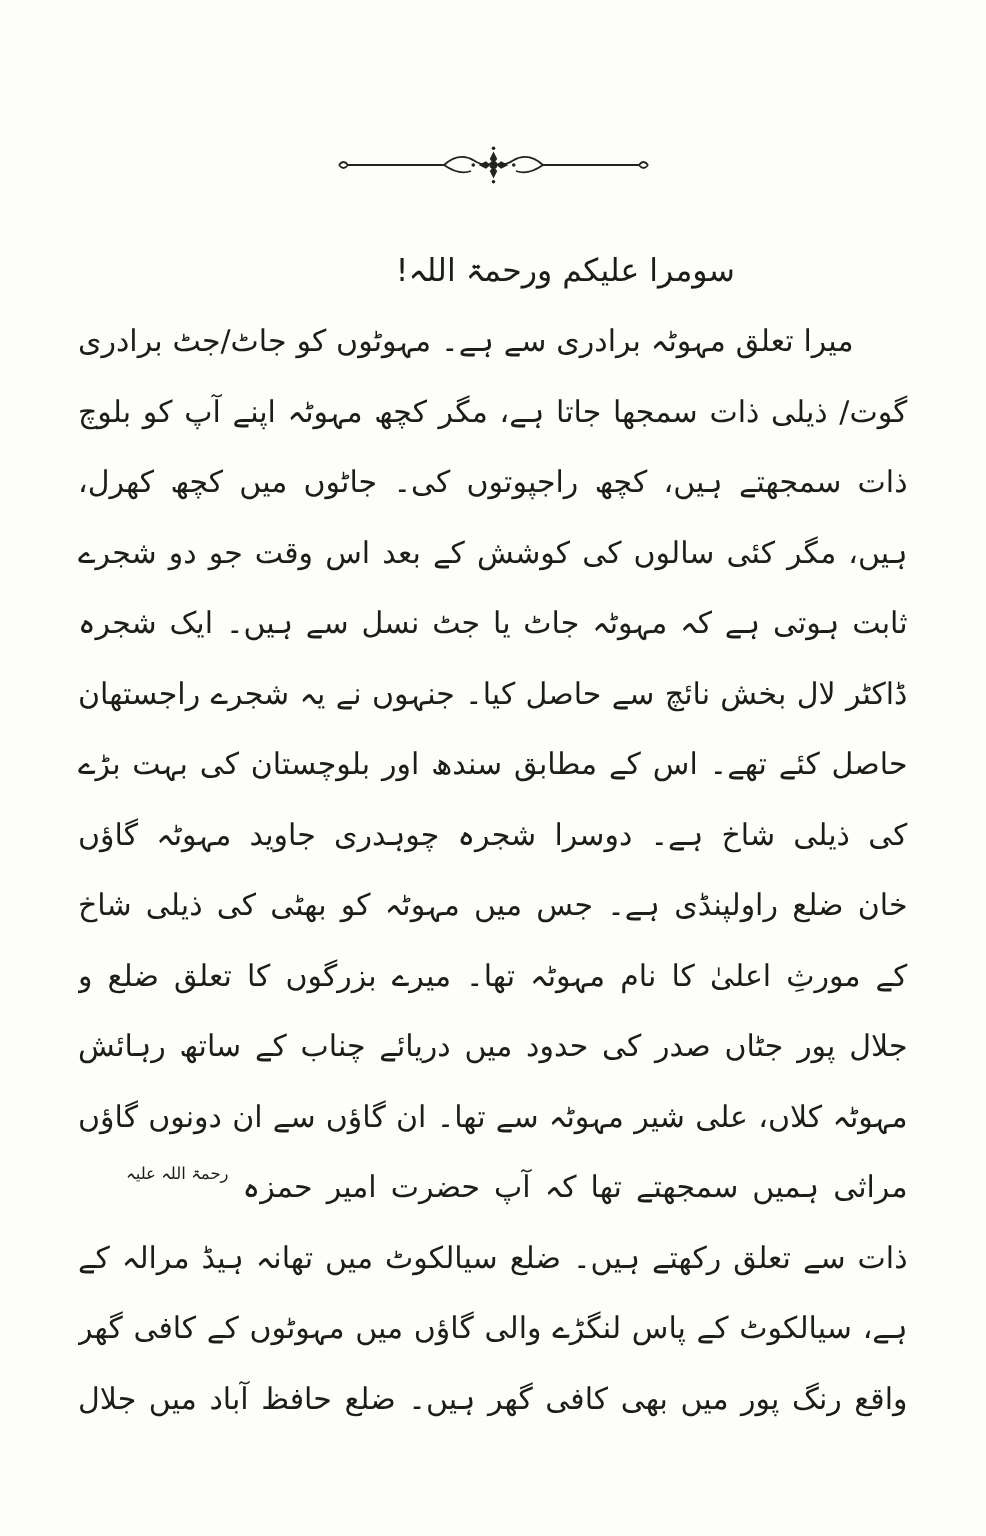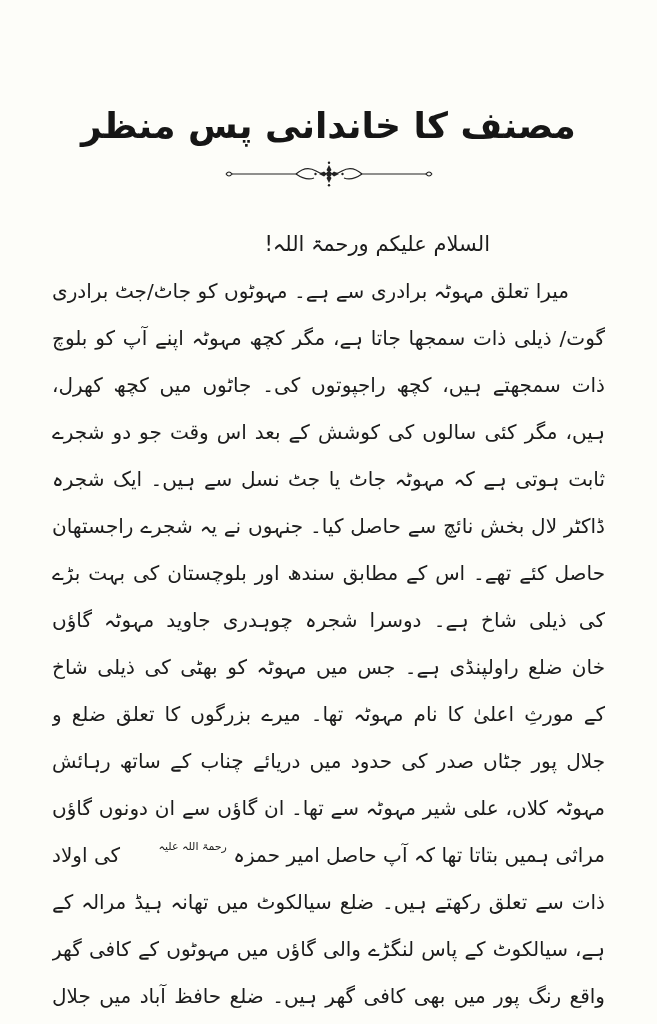--- a/index.html
+++ b/index.html
@@ -70,21 +70,20 @@
     margin-left:32px;
   }
   .ornament-svg{stroke:#222;fill:none;}
   .ornament-svg .fill{fill:#222;stroke:none;}
 </style>
 </head>
 <body>
 
 <div class="page">
 
-  <h1 class="page-title">مصنف کا خاندانی پس منظر</h1>
 
   <div class="divider-wrap">
     <svg class="ornament-svg" width="210" height="26" viewBox="0 0 210 26" stroke-width="1.2">
 
       <path d="M2 13 q3 -4 6 0 q-3 4 -6 0"></path>
       <path d="M208 13 q-3 -4 -6 0 q3 4 6 0"></path>
 
       <line x1="8" y1="13" x2="72" y2="13"></line>
       <line x1="138" y1="13" x2="202" y2="13"></line>
 
@@ -98,40 +97,40 @@
       <path class="fill" d="M105 22 l2.5 -5 -2.5 -3 -2.5 3 z"></path>
       <path class="fill" d="M95 13 l5 -2.5 3 2.5 -3 2.5 z"></path>
       <path class="fill" d="M115 13 l-5 -2.5 -3 2.5 3 2.5 z"></path>
       <circle class="fill" cx="105" cy="1.8" r="1.2"></circle>
       <circle class="fill" cx="105" cy="24.2" r="1.2"></circle>
       <circle class="fill" cx="91.5" cy="13" r="1.2"></circle>
       <circle class="fill" cx="118.5" cy="13" r="1.2"></circle>
     </svg>
   </div>
 
-  <div class="salutation">السلام علیکم ورحمۃ اللہ!</div>
+  <div class="salutation">سومرا علیکم ورحمۃ اللہ!</div>
 
   <div class="body-block">
 
     <div class="bline indent">میرا تعلق مہوٹہ برادری سے ہے۔ مہوٹوں کو جاٹ/جٹ برادری کی ایک</div>
 
     <div class="bline">گوت/ ذیلی ذات سمجھا جاتا ہے، مگر کچھ مہوٹہ اپنے آپ کو بلوچ اور کچھ اعوان کی ذیلی</div>
     <div class="bline">ذات سمجھتے ہیں، کچھ راجپوتوں کی۔ جاٹوں میں کچھ کھرل، کچھ سومرا، اور کچھ بھٹی سمجھتے</div>
     <div class="bline">ہیں، مگر کئی سالوں کی کوشش کے بعد اس وقت جو دو شجرے ملے ہیں ان سے یہ بات</div>
     <div class="bline">ثابت ہوتی ہے کہ مہوٹہ جاٹ یا جٹ نسل سے ہیں۔ ایک شجرہ جو میں نے کراچی سے</div>
     <div class="bline">ڈاکٹر لال بخش نائچ سے حاصل کیا۔ جنہوں نے یہ شجرے راجستھان بیکا نیر انڈیا سے</div>
     <div class="bline">حاصل کئے تھے۔ اس کے مطابق سندھ اور بلوچستان کی بہت بڑے قبیلے ابڑو (ابڑا)</div>
     <div class="bline">کی ذیلی شاخ ہے۔ دوسرا شجرہ چوہدری جاوید مہوٹہ گاؤں مہوٹہ تھانہ چونترہ نزد چک بیلی</div>
     <div class="bline">خان ضلع راولپنڈی ہے۔ جس میں مہوٹہ کو بھٹی کی ذیلی شاخ دکھایا ہے اور ان کے گاؤں</div>
     <div class="bline">کے مورثِ اعلیٰ کا نام مہوٹہ تھا۔ میرے بزرگوں کا تعلق ضلع و تحصیل گجرات کے تھانہ</div>
     <div class="bline">جلال پور جٹاں صدر کی حدود میں دریائے چناب کے ساتھ رہائش پزیر پزیر دو گاؤں</div>
     <div class="bline">مہوٹہ کلاں، علی شیر مہوٹہ سے تھا۔ ان گاؤں سے ان دونوں گاؤں کے لوگ کہتے ہیں ہمارا</div>
 
     <div class="bline">
-      <span>مراثی ہمیں بتاتا تھا کہ آپ حاصل امیر حمزہ</span>
+      <span>مراثی ہمیں سمجھتے تھا کہ آپ حضرت امیر حمزہ</span>
       <span class="honorific">رحمۃ اللہ علیہ</span>
       <span>کی اولاد ہیں اور بلوچ قوم کی ہوت</span>
     </div>
 
     <div class="bline">ذات سے تعلق رکھتے ہیں۔ ضلع سیالکوٹ میں تھانہ ہیڈ مرالہ کے پاس ایک گاؤں مہوٹہ</div>
     <div class="bline">ہے، سیالکوٹ کے پاس لنگڑے والی گاؤں میں مہوٹوں کے کافی گھر ہیں، اس کے ساتھ</div>
     <div class="bline">واقع رنگ پور میں بھی کافی گھر ہیں۔ ضلع حافظ آباد میں جلال پور بھٹیاں کے پاس تھانہ</div>
 
   </div>
 

